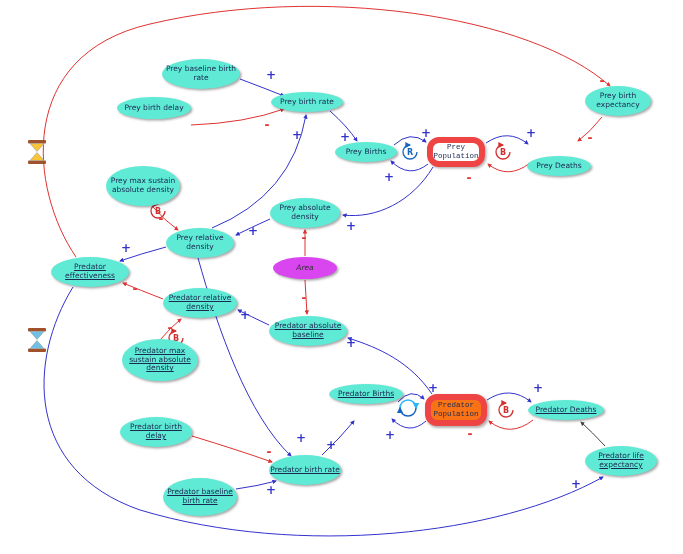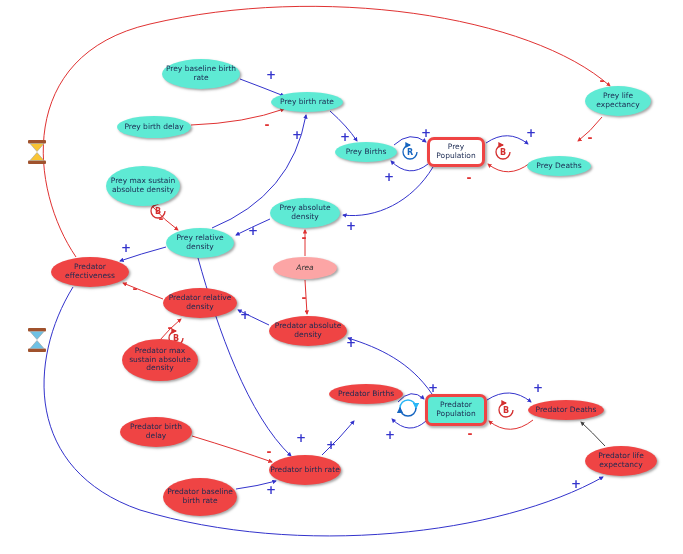--- a/index.html
+++ b/index.html
@@ -4,25 +4,25 @@
 <style>
   html,body{margin:0;padding:0;background:#ffffff;}
   .canvas{position:relative;width:683px;height:554px;background:#ffffff;
           font-family:"DejaVu Sans",sans-serif;overflow:hidden;}
   svg.links{position:absolute;left:0;top:0;z-index:1;}
   .node{position:absolute;display:flex;align-items:center;justify-content:center;
         text-align:center;font-size:7.5px;line-height:1.15;color:#1b2a52;z-index:2;
         padding:1px;box-sizing:border-box;}
   .ellipse{border-radius:50%;box-shadow:1.5px 1.5px 2.5px rgba(0,0,0,.35);}
   .teal{background:#5eead4;}
-  .yellow{background:#ef4444;}
-  .gray{background:#fca5a5;color:#333;font-style:italic;}
-  .stock{border:3px solid #ef4444;border-radius:7px;box-shadow:1.5px 1.5px 2.5px rgba(0,0,0,.3);}
+  .yellow{background:#5eead4;text-decoration:underline;}
+  .gray{background:#d946ef;color:#333;font-style:italic;}
+  .stock{border:6px solid #ef4444;border-radius:12px;box-shadow:1.5px 1.5px 2.5px rgba(0,0,0,.3);font-family:Liberation Mono, monospace;}
   .stock.prey{background:#ffffff;}
-  .stock.pred{background:#5eead4;}
+  .stock.pred{background:#f97316;}
   .sign{position:absolute;z-index:3;font-weight:bold;font-size:12px;
         transform:translate(-50%,-50%);user-select:none;}
   .plus{color:#3333cc;}
   .minus{color:#e03232;}
   .looptext{font-size:8px;font-weight:bold;text-anchor:middle;}
 </style>
 </head>
 <body>
 
 <div class="canvas">
@@ -115,58 +115,58 @@
     <g transform="translate(37,340)">
       <rect x="-9" y="-12" width="18" height="3.5" rx="1" fill="#A0522D"></rect>
       <rect x="-9" y="8.5" width="18" height="3.5" rx="1" fill="#A0522D"></rect>
       <path d="M -7,-8.5 L 7,-8.5 L 0,-0.5 Z M -7,8.5 L 7,8.5 L 0,0.5 Z" fill="#6EC1E4" stroke="#9e9e9e" stroke-width="0.6"></path>
     </g>
   </svg>
 
   <div class="node ellipse teal" style="left:162px;top:59px;width:78px;height:30px">
       <span>Prey baseline birth rate</span>
     </div>
-  <div class="node ellipse teal" style="left:117px;top:116px;width:74px;height:22px">
+  <div class="node ellipse teal" style="left:117px;top:97px;width:74px;height:22px">
       <span>Prey birth delay</span>
     </div>
   <div class="node ellipse teal" style="left:271px;top:92px;width:72px;height:20px">
       <span>Prey birth rate</span>
     </div>
   <div class="node ellipse teal" style="left:335px;top:142px;width:62px;height:20px">
       <span>Prey Births</span>
     </div>
   <div class="node stock prey" style="left:427px;top:137px;width:58px;height:30px">
       <span>Prey Population</span>
     </div>
   <div class="node ellipse teal" style="left:527px;top:156px;width:64px;height:20px">
       <span>Prey Deaths</span>
     </div>
   <div class="node ellipse teal" style="left:585px;top:86px;width:66px;height:30px">
-      <span>Prey life expectancy</span>
+      <span>Prey birth expectancy</span>
     </div>
   <div class="node ellipse teal" style="left:106px;top:166px;width:74px;height:40px">
       <span>Prey max sustain absolute density</span>
     </div>
   <div class="node ellipse teal" style="left:270px;top:198px;width:70px;height:30px">
       <span>Prey absolute density</span>
     </div>
   <div class="node ellipse teal" style="left:166px;top:228px;width:68px;height:30px">
       <span>Prey relative density</span>
     </div>
   <div class="node ellipse yellow" style="left:51px;top:257px;width:78px;height:30px">
       <span>Predator effectiveness</span>
     </div>
   <div class="node ellipse gray" style="left:273px;top:257px;width:64px;height:22px">
       <span>Area</span>
     </div>
   <div class="node ellipse yellow" style="left:163px;top:288px;width:74px;height:30px">
       <span>Predator relative density</span>
     </div>
   <div class="node ellipse yellow" style="left:269px;top:316px;width:78px;height:30px">
-      <span>Predator absolute density</span>
+      <span>Predator absolute baseline</span>
     </div>
   <div class="node ellipse yellow" style="left:122px;top:339px;width:76px;height:42px">
       <span>Predator max sustain absolute density</span>
     </div>
   <div class="node ellipse yellow" style="left:329px;top:384px;width:74px;height:20px">
       <span>Predator Births</span>
     </div>
   <div class="node stock pred" style="left:425px;top:394px;width:62px;height:32px">
       <span>Predator Population</span>
     </div>

